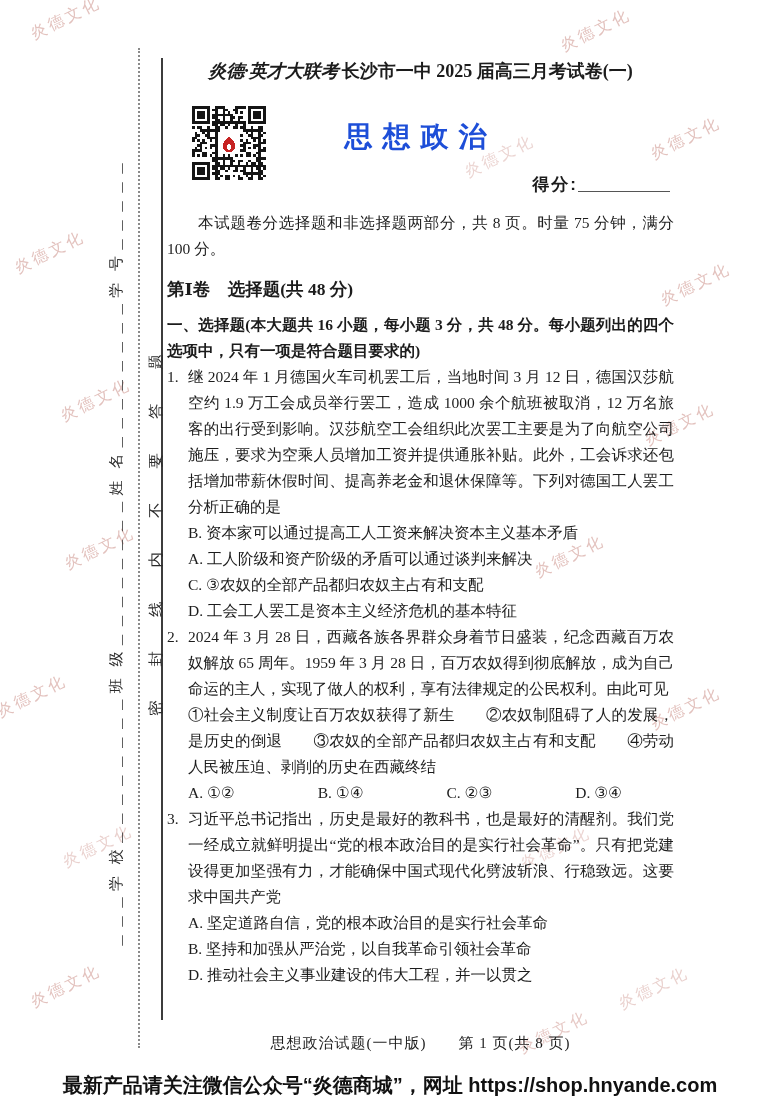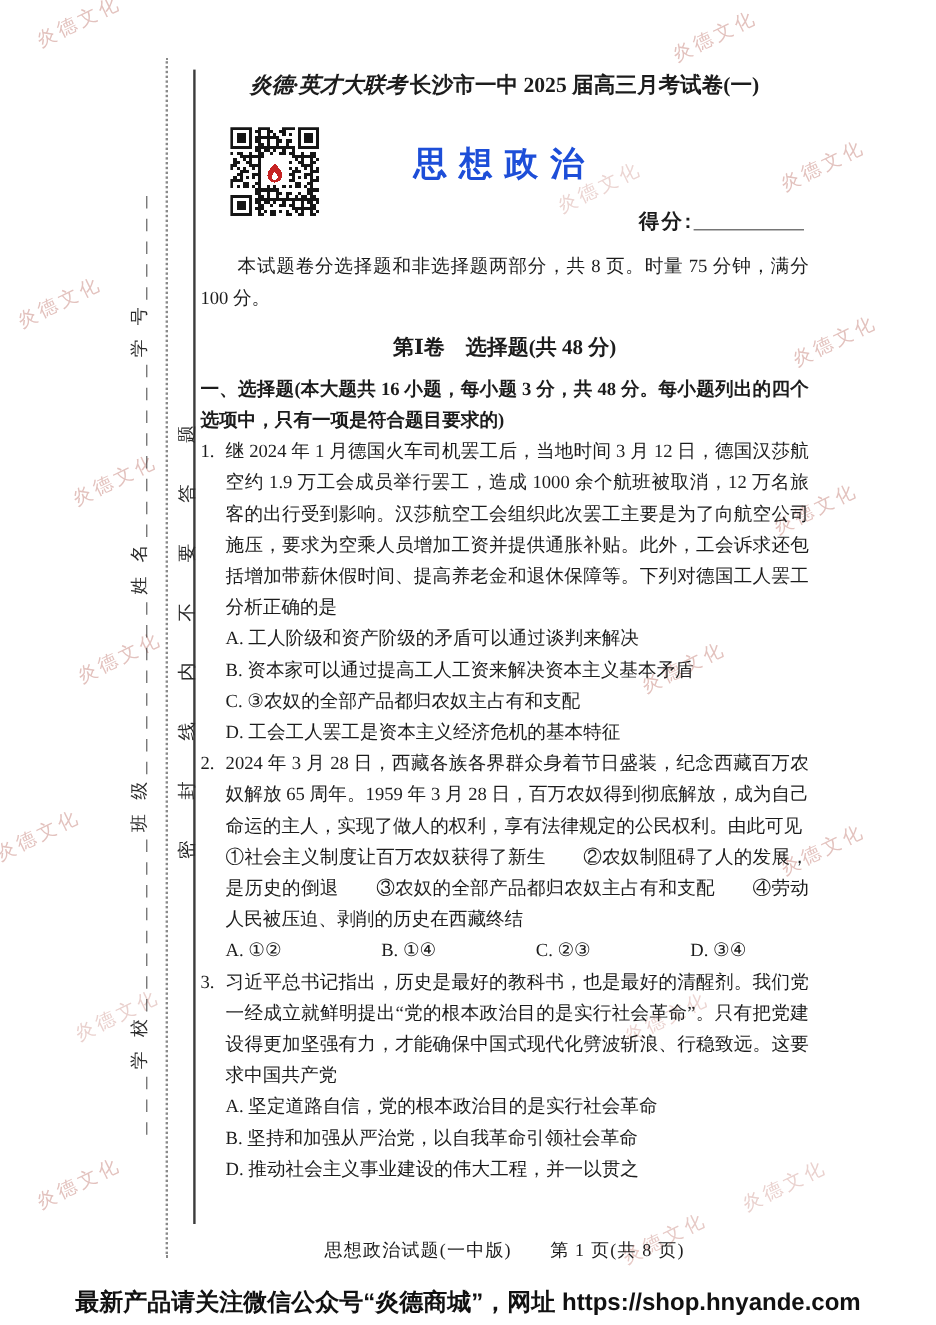--- a/index.html
+++ b/index.html
@@ -42,21 +42,21 @@
   .qr{position:absolute;left:25px;top:20px;width:74px;height:74px;}
   .subject{margin:0;padding-top:38px;text-align:center;
            font-family:"Liberation Sans","DejaVu Sans",sans-serif;
            font-size:28px;letter-spacing:10px;font-weight:bold;color:#1d4ed8;}
   .score-row{position:absolute;right:4px;top:86px;font-size:17px;font-weight:bold;
              font-family:"Liberation Sans","DejaVu Sans",sans-serif;letter-spacing:2px;}
   .score-line{display:inline-block;width:92px;height:14px;border-bottom:1.5px solid #555;
               vertical-align:-2px;}
 
   .instructions{margin:6px 0 0;text-indent:2em;text-align:justify;}
-  .section-title{margin:14px 0 10px;text-align:center;font-size:17.5px;font-weight:bold;}
+  .section-title{margin:14px 0 10px;text-align:left;font-size:17.5px;font-weight:bold;}
   .part-intro{margin:2px 0 0;font-weight:bold;text-align:justify;}
 
   .question{position:relative;padding-left:21px;text-align:justify;}
   .qnum{position:absolute;left:0;top:0;}
   .stem,.points{margin:0;text-align:justify;}
   .opt{text-align:left;}
   .opt-row{display:flex;justify-content:space-between;width:434px;}
 
   .page-footer{position:absolute;left:0;width:507px;top:974px;text-align:center;
                font-size:15px;letter-spacing:1px;}
@@ -425,22 +425,22 @@
 
     <p class="instructions">本试题卷分选择题和非选择题两部分，共 8 页。时量 75 分钟，满分 100 分。</p>
 
     <h3 class="section-title">第Ⅰ卷　选择题(共 48 分)</h3>
 
     <p class="part-intro"><span>一、选择题</span><span>(本大题共 16 小题，每小题 3 分，共 48 分。每小题列出的四个选项中，只有一项是符合题目要求的)</span></p>
 
     <div class="question">
       <span class="qnum">1.</span>
       <p class="stem">继 2024 年 1 月德国火车司机罢工后，当地时间 3 月 12 日，德国汉莎航空约 1.9 万工会成员举行罢工，造成 1000 余个航班被取消，12 万名旅客的出行受到影响。汉莎航空工会组织此次罢工主要是为了向航空公司施压，要求为空乘人员增加工资并提供通胀补贴。此外，工会诉求还包括增加带薪休假时间、提高养老金和退休保障等。下列对德国工人罢工分析正确的是</p>
+      <div class="opt">B. 资本家可以通过提高工人工资来解决资本主义基本矛盾</div>
       <div class="opt">A. 工人阶级和资产阶级的矛盾可以通过谈判来解决</div>
-      <div class="opt">B. 资本家可以通过提高工人工资来解决资本主义基本矛盾</div>
       <div class="opt">C. ③农奴的全部产品都归农奴主占有和支配</div>
       <div class="opt">D. 工会工人罢工是资本主义经济危机的基本特征</div>
     </div>
 
     <div class="question">
       <span class="qnum">2.</span>
       <p class="stem">2024 年 3 月 28 日，西藏各族各界群众身着节日盛装，纪念西藏百万农奴解放 65 周年。1959 年 3 月 28 日，百万农奴得到彻底解放，成为自己命运的主人，实现了做人的权利，享有法律规定的公民权利。由此可见</p>
       <p class="points">①社会主义制度让百万农奴获得了新生　　②农奴制阻碍了人的发展，是历史的倒退　　③农奴的全部产品都归农奴主占有和支配　　④劳动人民被压迫、剥削的历史在西藏终结</p>
       <div class="opt-row">
         <span>A. ①②</span>

